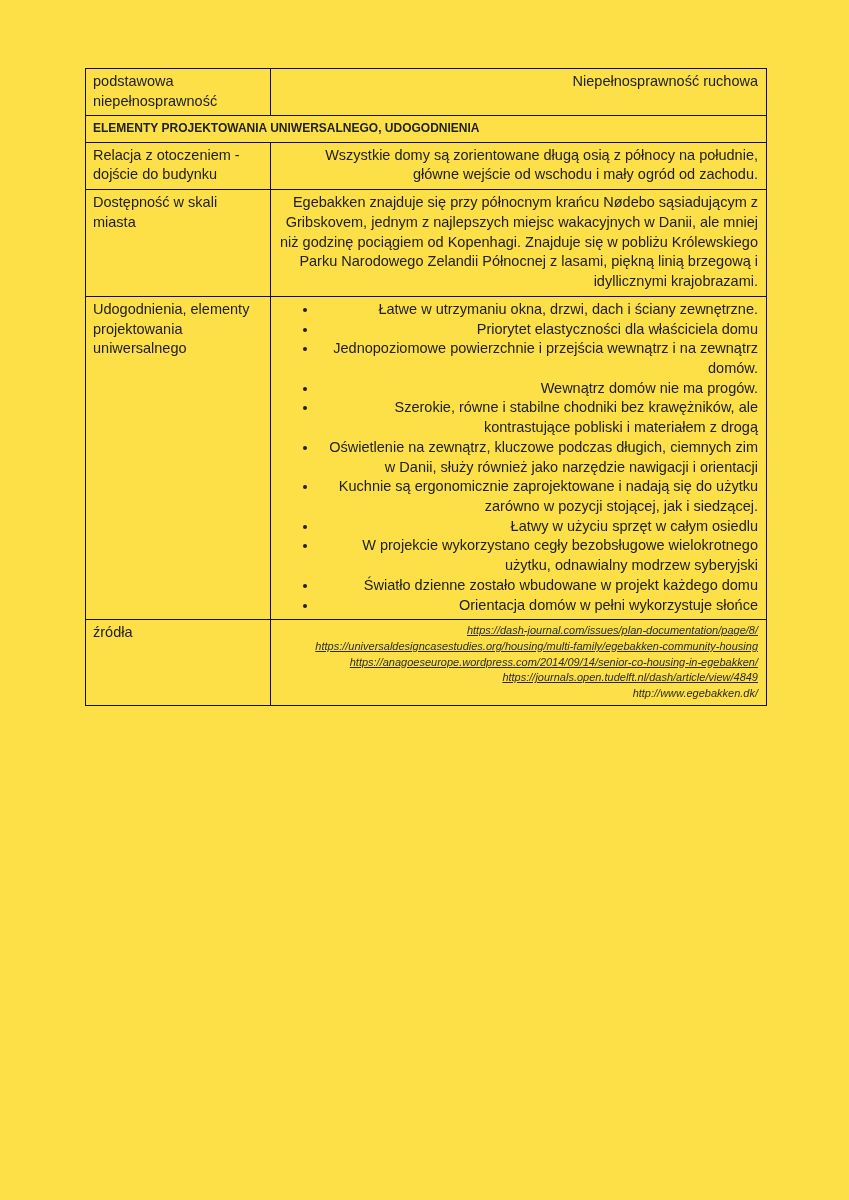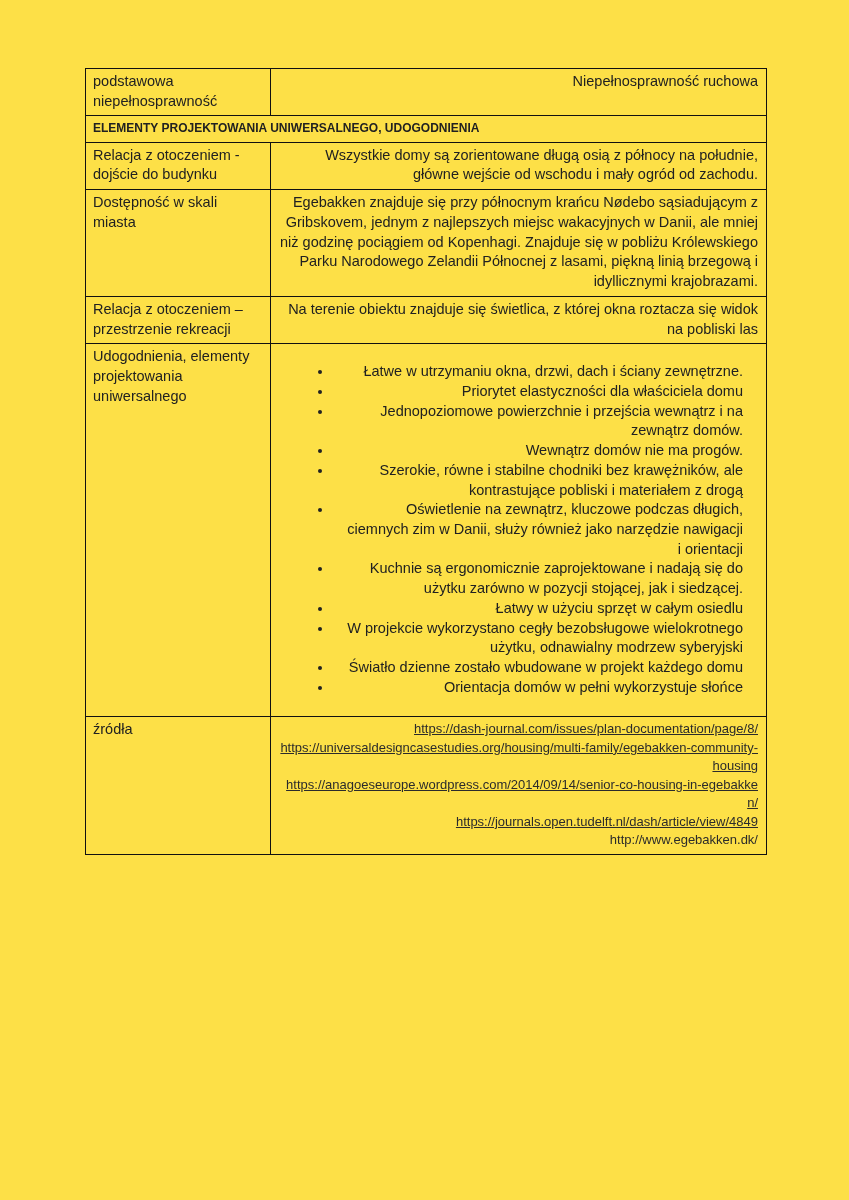--- a/index.html
+++ b/index.html
@@ -35,32 +35,33 @@
     padding: 3px 8px 4px 7px;
   }
   td.col-label { width: 185px; }
   td.col-content { width: 496px; text-align: right; }
   tr.section-header-row td {
     font-weight: bold;
     padding: 4px 8px 5px 7px;
     font-size: 12px;
   }
   ul.feature-list {
-    margin: 15px;
+    margin: 0;
     padding: 0 0 0 40px;
     list-style: disc outside;
   }
   ul.feature-list li {
     padding-left: 10px;
     margin: 0;
   }
   td.sources-cell {
     padding: 3px 8px 6px 7px;
-    font-size: 13px;
+    font-size: 11px;
     line-height: 1.42;
+    font-style: italic;
   }
   .url {
     color: #2b2b2b;
     text-decoration: underline;
     cursor: pointer;
     word-break: break-all;
   }
   .url.no-underline { text-decoration: none; }
   .link-line { display: block; }
 </style>
@@ -82,24 +83,20 @@
       <tr>
         <td class="col-label">Relacja z otoczeniem - dojście do budynku</td>
         <td class="col-content">Wszystkie domy są zorientowane długą osią z północy na południe, główne wejście od wschodu i mały ogród od zachodu.</td>
       </tr>
 
       <tr>
         <td class="col-label">Dostępność w skali miasta</td>
         <td class="col-content">Egebakken znajduje się przy północnym krańcu Nødebo sąsiadującym z Gribskovem, jednym z najlepszych miejsc wakacyjnych w Danii, ale mniej niż godzinę pociągiem od Kopenhagi. Znajduje się w pobliżu Królewskiego Parku Narodowego Zelandii Północnej z lasami, piękną linią brzegową i idyllicznymi krajobrazami.</td>
       </tr>
 
-      <tr>
-        <td class="col-label">Relacja z otoczeniem – przestrzenie rekreacji</td>
-        <td class="col-content">Na terenie obiektu znajduje się świetlica, z której okna roztacza się widok na pobliski las</td>
-      </tr>
 
       <tr>
         <td class="col-label">Udogodnienia, elementy projektowania uniwersalnego</td>
         <td class="col-content">
           <ul class="feature-list">
             <li>Łatwe w utrzymaniu okna, drzwi, dach i ściany zewnętrzne.</li>
             <li>Priorytet elastyczności dla właściciela domu</li>
             <li>Jednopoziomowe powierzchnie i przejścia wewnątrz i na zewnątrz domów.</li>
             <li>Wewnątrz domów nie ma progów.</li>
             <li>Szerokie, równe i stabilne chodniki bez krawężników, ale kontrastujące pobliski i materiałem z drogą</li>

